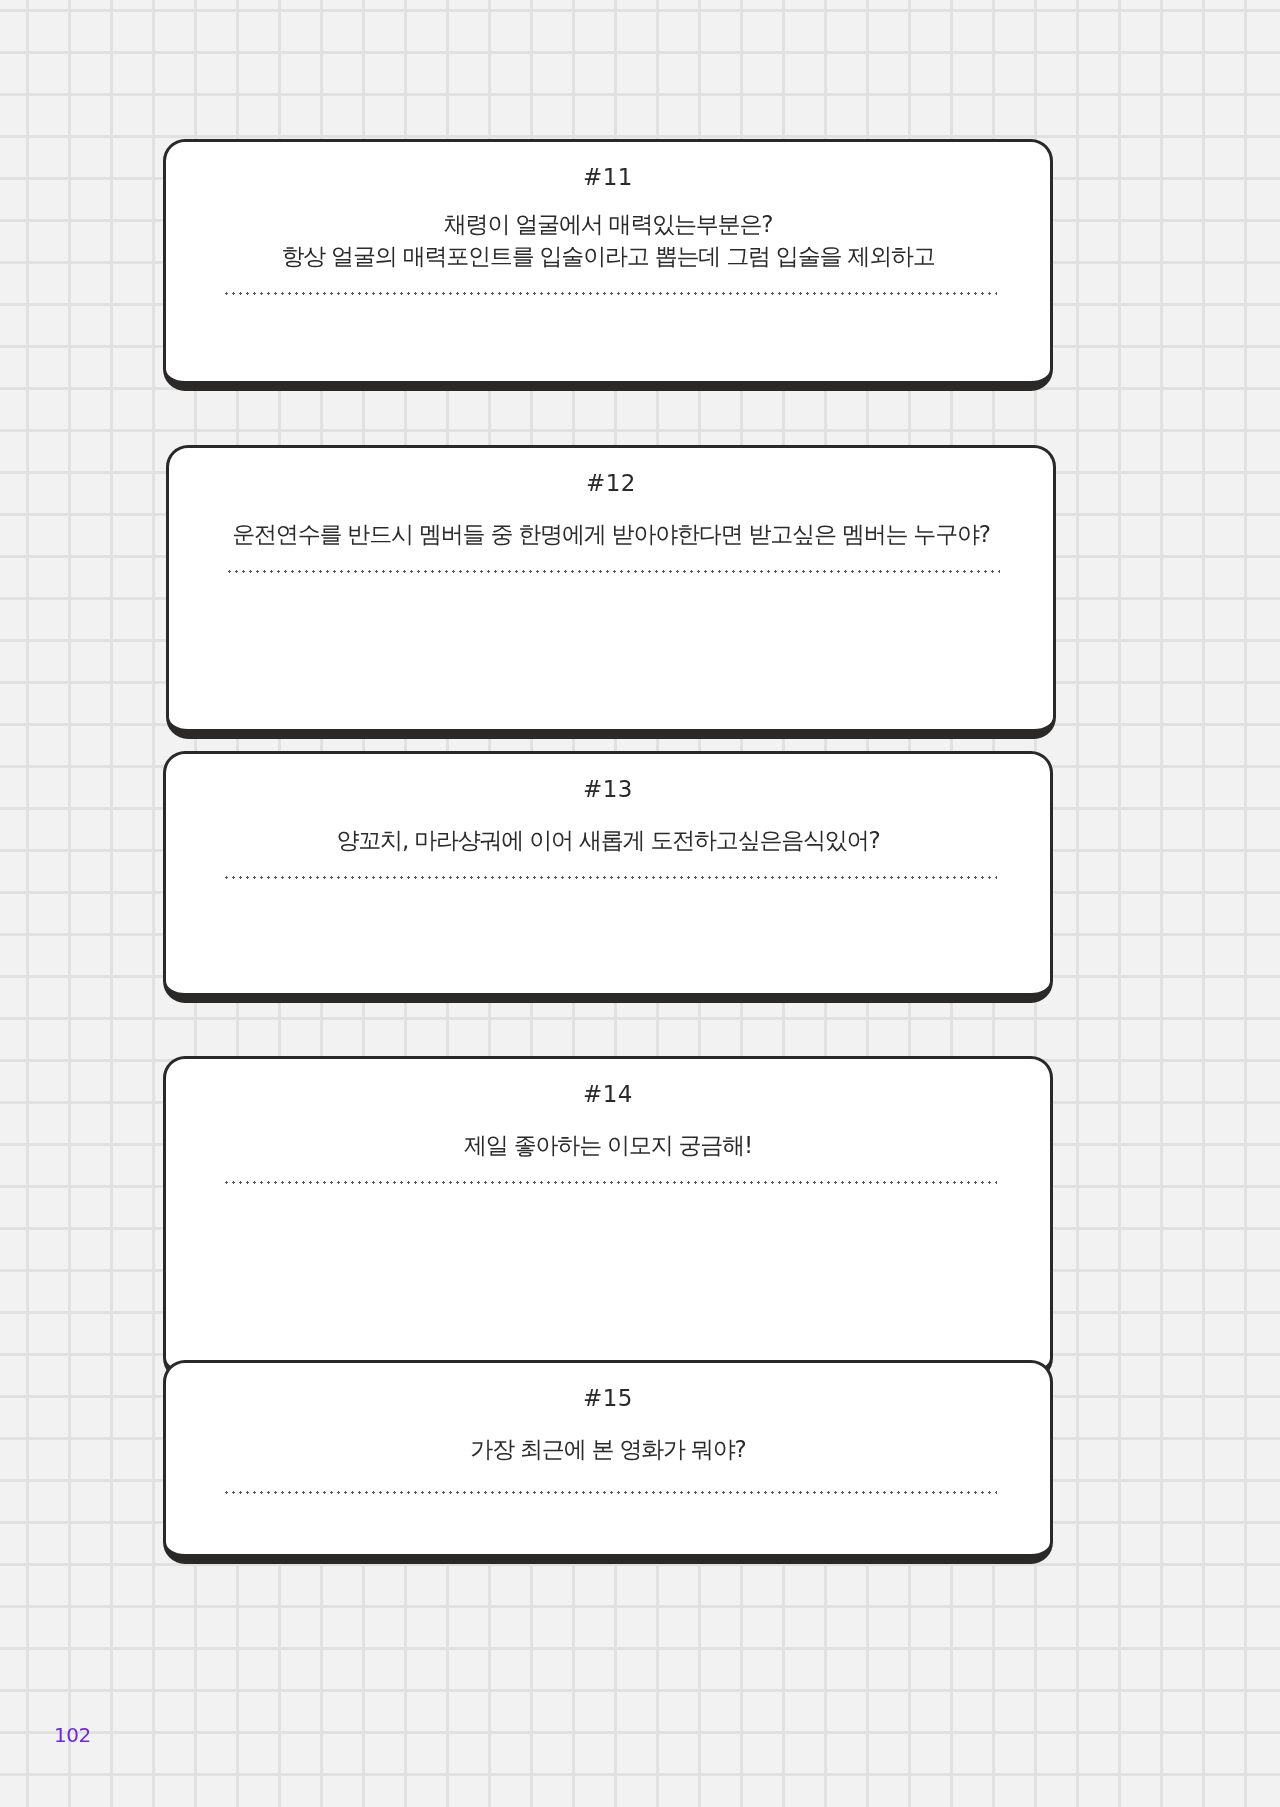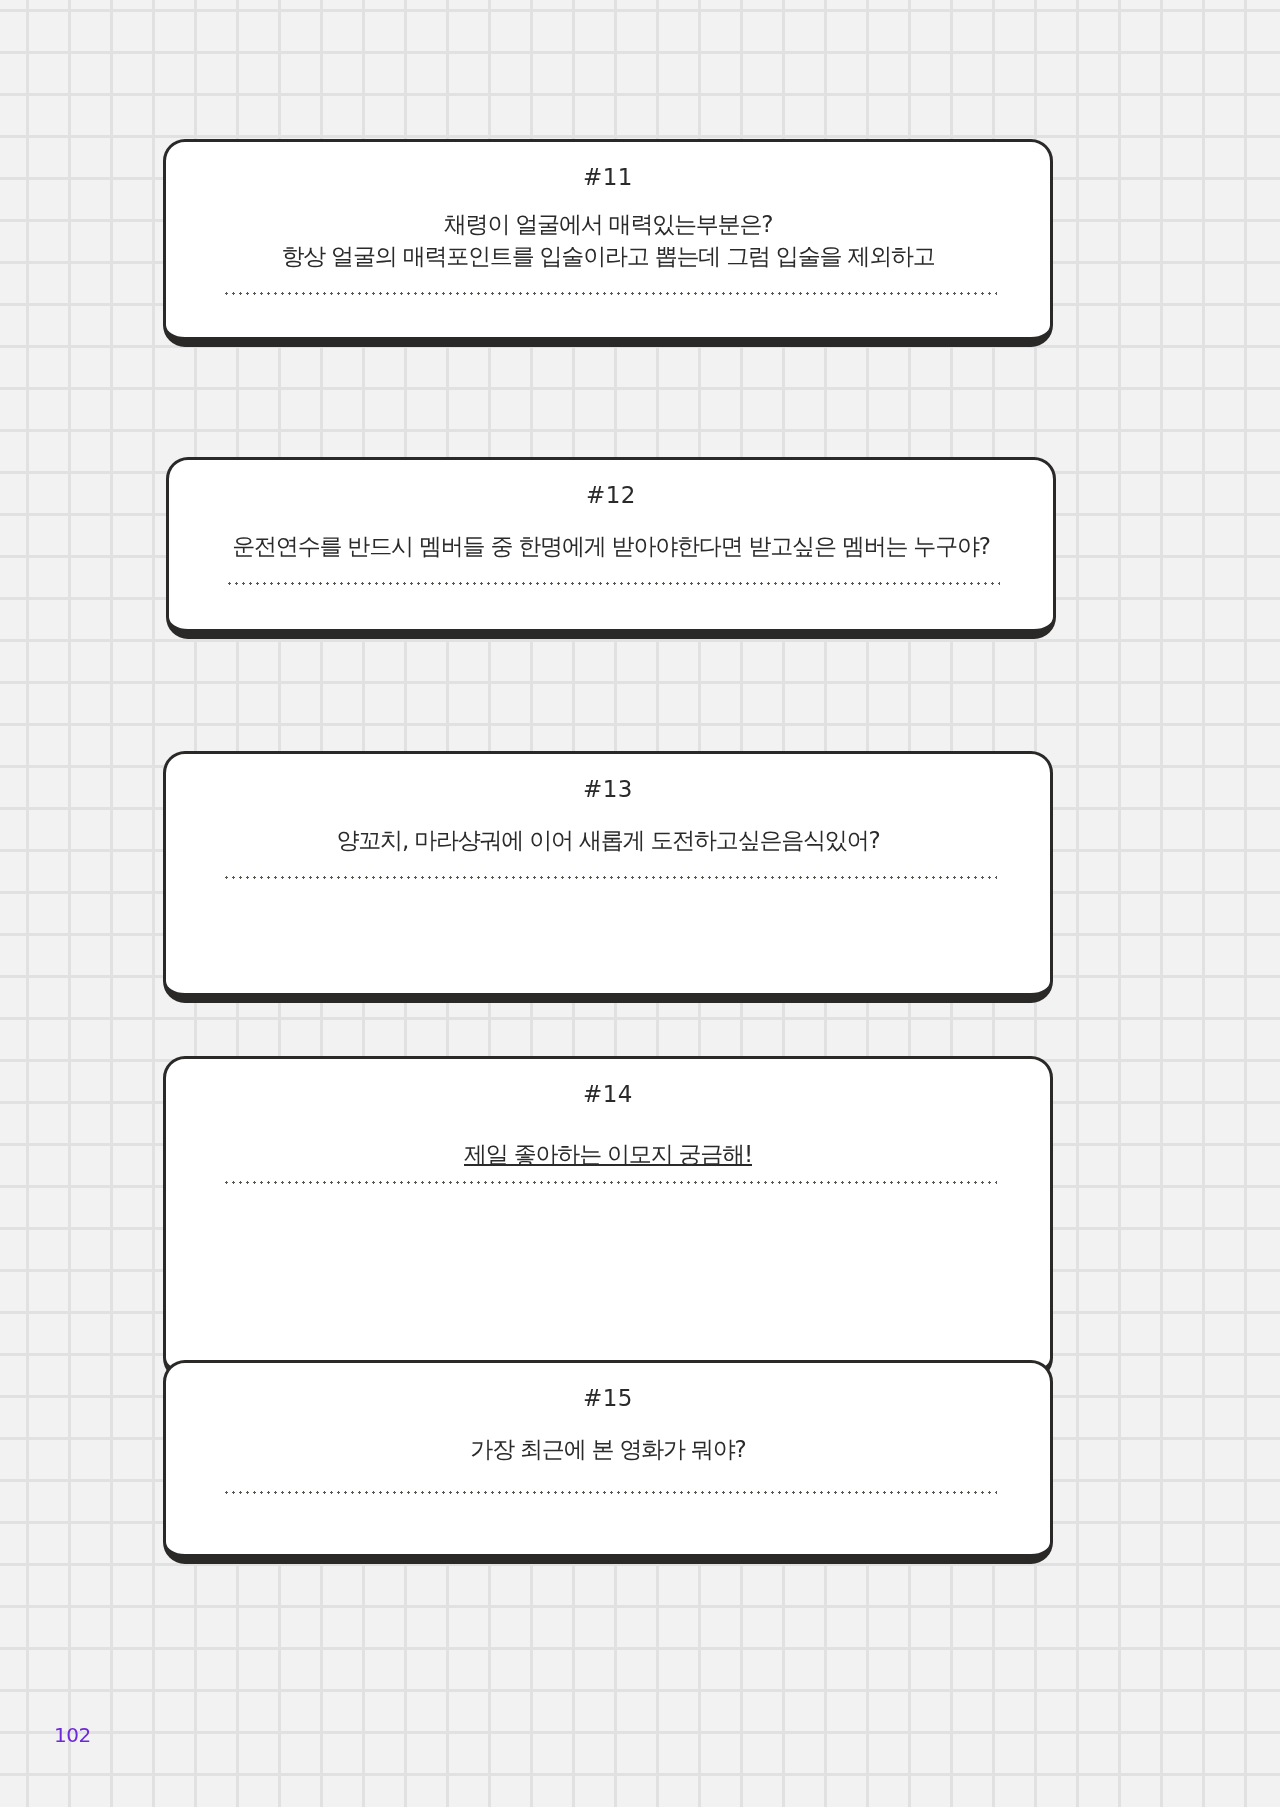--- a/index.html
+++ b/index.html
@@ -63,48 +63,48 @@
     left: 54px;
     top: 1723px;
     font-size: 20px;
     color: #6d28d9;
     letter-spacing: -0.5px;
   }
 </style>
 </head>
 <body>
 
-<div class="card" style="left:163px; top:139px; height:208px;">
+<div class="card" style="left:163px; top:139px; height:252px;">
   <h2 class="card-number">#11</h2>
   <p class="card-question">
     <span class="line">채령이 얼굴에서 매력있는부분은?</span>
     <span class="line">항상 얼굴의 매력포인트를 입술이라고 뽑는데 그럼 입술을 제외하고</span>
   </p>
   <div class="answer-line" style="top:150px;"></div>
 </div>
 
-<div class="card" style="left:166px; top:457px; height:182px;">
+<div class="card" style="left:166px; top:445px; height:294px;">
   <h2 class="card-number">#12</h2>
   <p class="card-question" style="top:70px;">
     <span class="line">운전연수를 반드시 멤버들 중 한명에게 받아야한다면 받고싶은 멤버는 누구야?</span>
   </p>
   <div class="answer-line" style="top:122px;"></div>
 </div>
 
 <div class="card" style="left:163px; top:751px; height:252px;">
   <h2 class="card-number">#13</h2>
   <p class="card-question" style="top:70px;">
     <span class="line">양꼬치, 마라샹궈에 이어 새롭게 도전하고싶은음식있어?</span>
   </p>
   <div class="answer-line" style="top:122px;"></div>
 </div>
 
 <div class="card" style="left:163px; top:1056px; height:324px;">
   <h2 class="card-number">#14</h2>
-  <p class="card-question" style="top:79px;text-decoration:underline;">
+  <p class="card-question" style="top:70px;">
     <span class="line">제일 좋아하는 이모지 궁금해!</span>
   </p>
   <div class="answer-line" style="top:122px;"></div>
 </div>
 
 <div class="card" style="left:163px; top:1360px; height:204px;">
   <h2 class="card-number">#15</h2>
   <p class="card-question" style="top:70px;">
     <span class="line">가장 최근에 본 영화가 뭐야?</span>
   </p>

